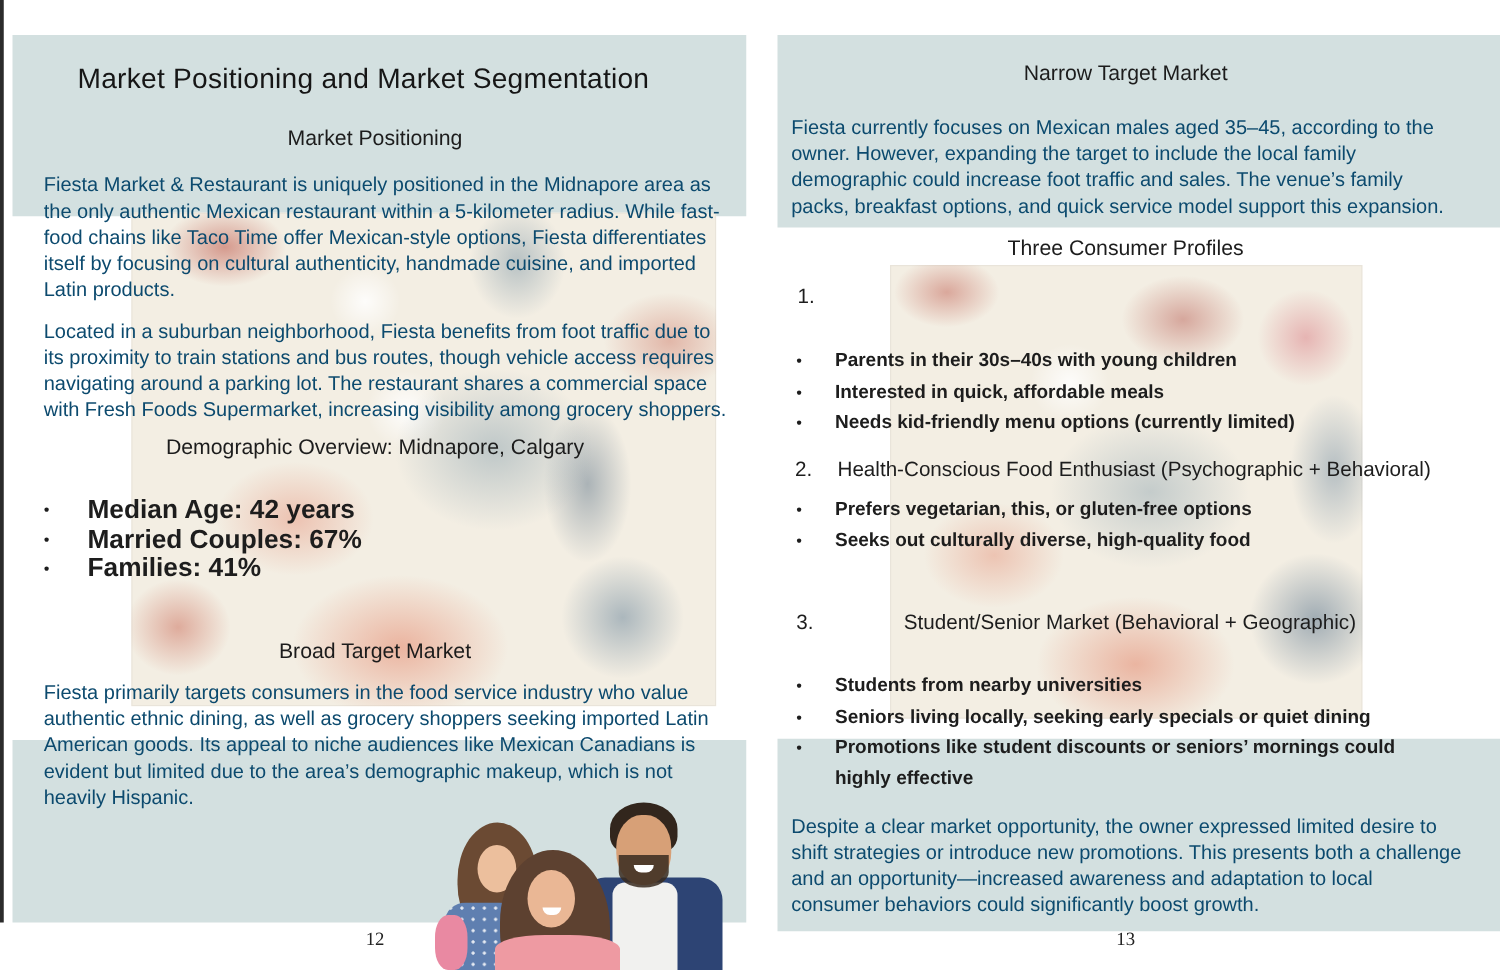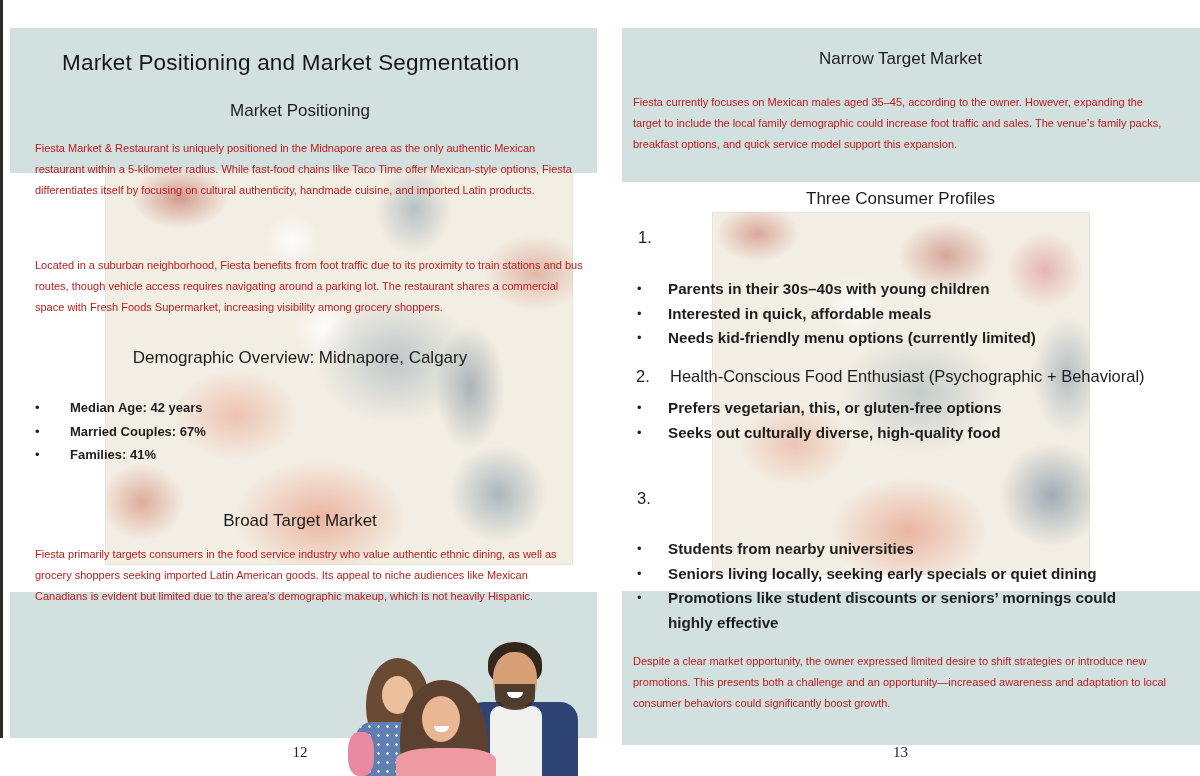--- a/index.html
+++ b/index.html
@@ -47,29 +47,29 @@
       radial-gradient(50px 85px at 94% 45%, rgba(90,120,146,.40), transparent 70%),
       #f3eee3;
     box-shadow:0 0 0 1px rgba(0,0,0,.04) inset;
   }
 
   .abs{position:absolute;}
   .doc-title{left:62px;top:50px;font-size:22.5px;color:#161616;letter-spacing:.2px;}
   .subhead{font-size:17px;color:#1c1c1c;text-align:center;}
   .sub-l{left:30px;width:540px;}
   .sub-r{left:633px;width:535px;}
-  .para{font-size:11px;line-height:21px;color:#b91c1c;}
+  .para{font-size:16px;line-height:21px;color:#0c4a6e;}
   .para-l{left:35px;width:548px;}
   .para-r{left:633px;width:536px;}
 
   .blist{left:35px;width:548px;}
   .brow{display:flex;line-height:23.5px;}
   .brow .dot{width:35px;flex:none;font-size:13px;}
   .brow .dot::before{content:"•";}
-  .brow .btxt{font-weight:bold;font-size:13px;}
+  .brow .btxt{font-weight:bold;font-size:21px;}
 
   .profile-num{font-size:16.5px;}
   .profile-title{font-size:16.5px;}
 
   .rlist{left:637px;width:520px;}
   .rrow{display:flex;line-height:24.5px;}
   .rrow .dot{width:31px;flex:none;font-size:13px;}
   .rrow .dot::before{content:"•";}
   .rrow .btxt{font-weight:bold;font-size:15.2px;width:478px;}
 
@@ -171,20 +171,21 @@
         <span class="dot"></span>
         <span class="btxt">Prefers vegetarian, this, or gluten-free options</span>
       </div>
     <div class="rrow">
         <span class="dot"></span>
         <span class="btxt">Seeks out culturally diverse, high-quality food</span>
       </div>
   </div>
 
   <div class="abs profile-num" style="left:637px;top:489px">3.</div>
+  <div class="abs profile-title" style="left:723px;top:489px">Student/Senior Market (Behavioral + Geographic)</div>
   <div class="abs rlist" style="top:537px">
     <div class="rrow">
         <span class="dot"></span>
         <span class="btxt">Students from nearby universities</span>
       </div>
     <div class="rrow">
         <span class="dot"></span>
         <span class="btxt">Seniors living locally, seeking early specials or quiet dining</span>
       </div>
     <div class="rrow">

